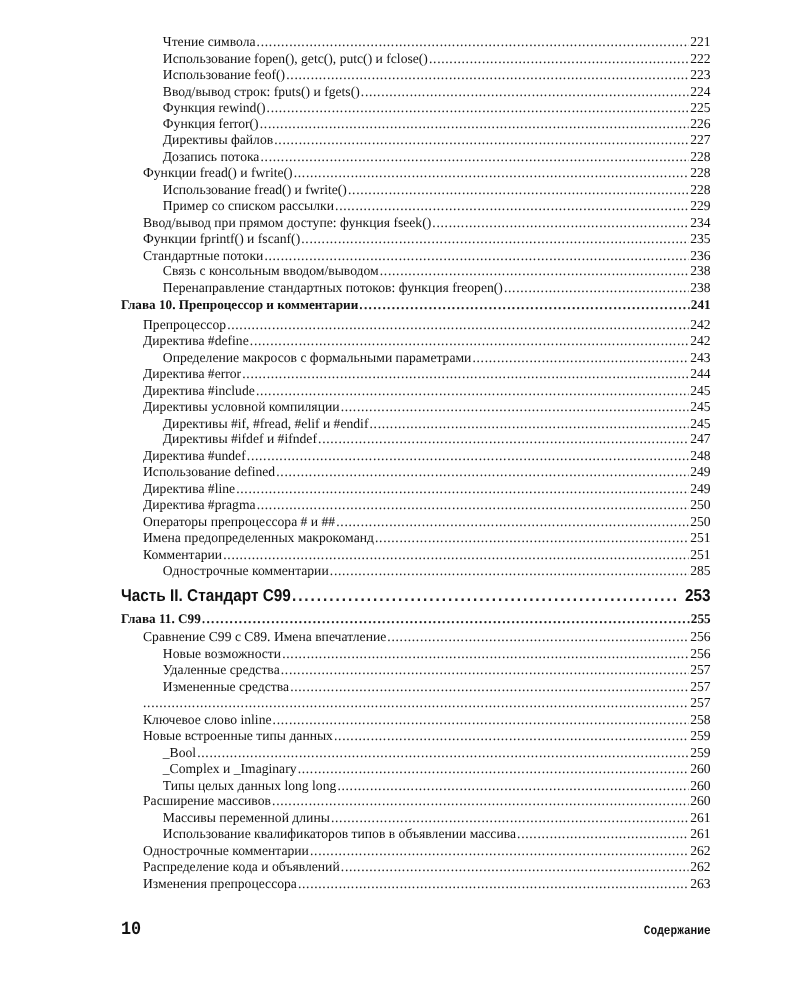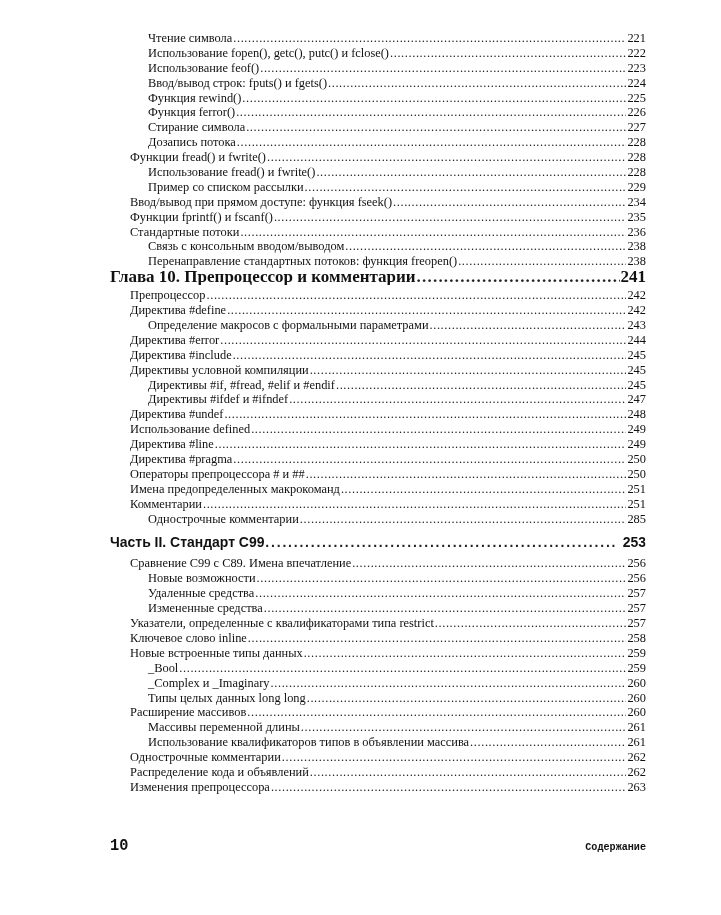--- a/index.html
+++ b/index.html
@@ -19,21 +19,21 @@
       flex: 1 1 auto; overflow: hidden; white-space: nowrap;
       letter-spacing: 0.6px; color: #222;
     }
     .row .dots::before {
       content: "........................................................................................................................................................................................................................................................................";
     }
     .row .page { flex: 0 0 auto; padding-left: 1px; }
     .lvl0 { padding-left: 0px; }
     .lvl1 { padding-left: 20px; align-items: flex-end; }
     .lvl2 { padding-left: 38px; }
-    .chapter { font-weight: bold; font-size: 17px; height: 16px; line-height: 16px; }
+    .chapter { font-weight: bold; font-size: 12px; height: 16px; line-height: 16px; }
     .chapter .dots { letter-spacing: 1.2px; font-weight: bold; }
     .part {
       font-family: "Liberation Sans", sans-serif; font-weight: bold;
       font-size: 15.5px; height: 22px; line-height: 22px; margin-top: 4px; margin-bottom: 1px;
       transform: scaleX(0.9); transform-origin: left center; width: 111.1%;
     }
     .part .dots { letter-spacing: 2px; }
     .part .page { padding-left: 6px; }
     .spacer-after-chapter { height: 3px; }
     .footer {
@@ -77,21 +77,21 @@
       <span class="title">Функция rewind()</span>
       <span class="dots"></span>
       <span class="page">225</span>
     </div>
     <div class="row lvl2">
       <span class="title">Функция ferror()</span>
       <span class="dots"></span>
       <span class="page">226</span>
     </div>
     <div class="row lvl2">
-      <span class="title">Стирание символа</span>
+      <span class="title">Директивы файлов</span>
       <span class="dots"></span>
       <span class="page">227</span>
     </div>
     <div class="row lvl2">
       <span class="title">Дозапись потока</span>
       <span class="dots"></span>
       <span class="page">228</span>
     </div>
     <div class="row lvl1">
       <span class="title">Функции fread() и fwrite()</span>
@@ -217,20 +217,25 @@
     <div class="row lvl2">
       <span class="title">Однострочные комментарии</span>
       <span class="dots"></span>
       <span class="page">285</span>
     </div>
     <div class="row lvl0 part">
       <span class="title">Часть II. Стандарт C99</span>
       <span class="dots"></span>
       <span class="page">253</span>
     </div>
+    <div class="row lvl0 chapter">
+      <span class="title">Глава 11. C99</span>
+      <span class="dots"></span>
+      <span class="page">255</span>
+    </div>
     <div class="spacer-after-chapter"></div>
     <div class="row lvl1">
       <span class="title">Сравнение C99 с C89. Имена впечатление</span>
       <span class="dots"></span>
       <span class="page">256</span>
     </div>
     <div class="row lvl2">
       <span class="title">Новые возможности</span>
       <span class="dots"></span>
       <span class="page">256</span>
@@ -239,21 +244,20 @@
       <span class="title">Удаленные средства</span>
       <span class="dots"></span>
       <span class="page">257</span>
     </div>
     <div class="row lvl2">
       <span class="title">Измененные средства</span>
       <span class="dots"></span>
       <span class="page">257</span>
     </div>
     <div class="row lvl1">
-      <span class="title">Указатели, определенные с квалификаторами типа restrict</span>
       <span class="dots"></span>
       <span class="page">257</span>
     </div>
     <div class="row lvl1">
       <span class="title">Ключевое слово inline</span>
       <span class="dots"></span>
       <span class="page">258</span>
     </div>
     <div class="row lvl1">
       <span class="title">Новые встроенные типы данных</span>

